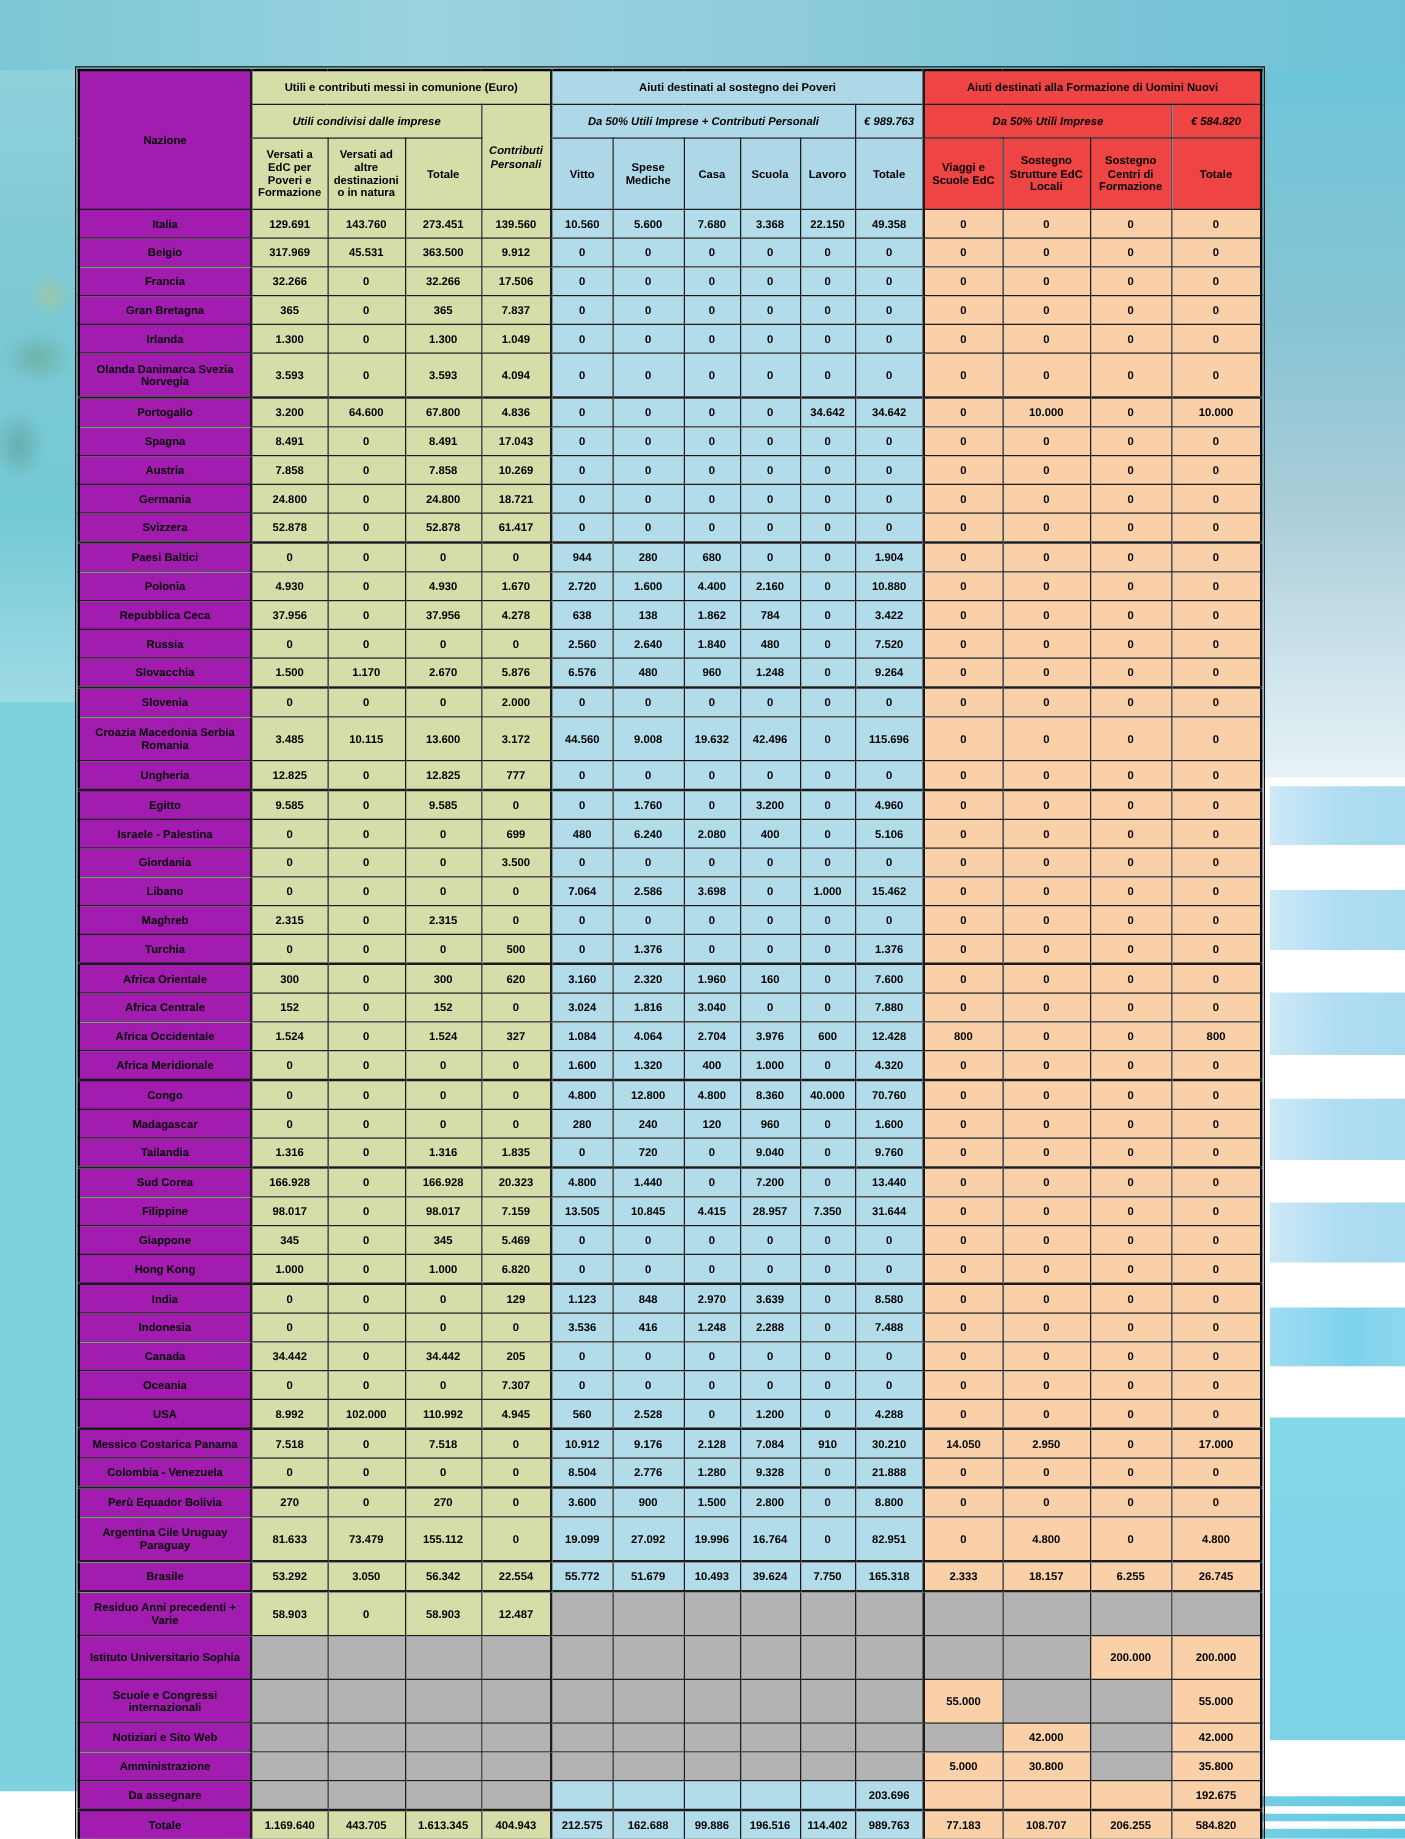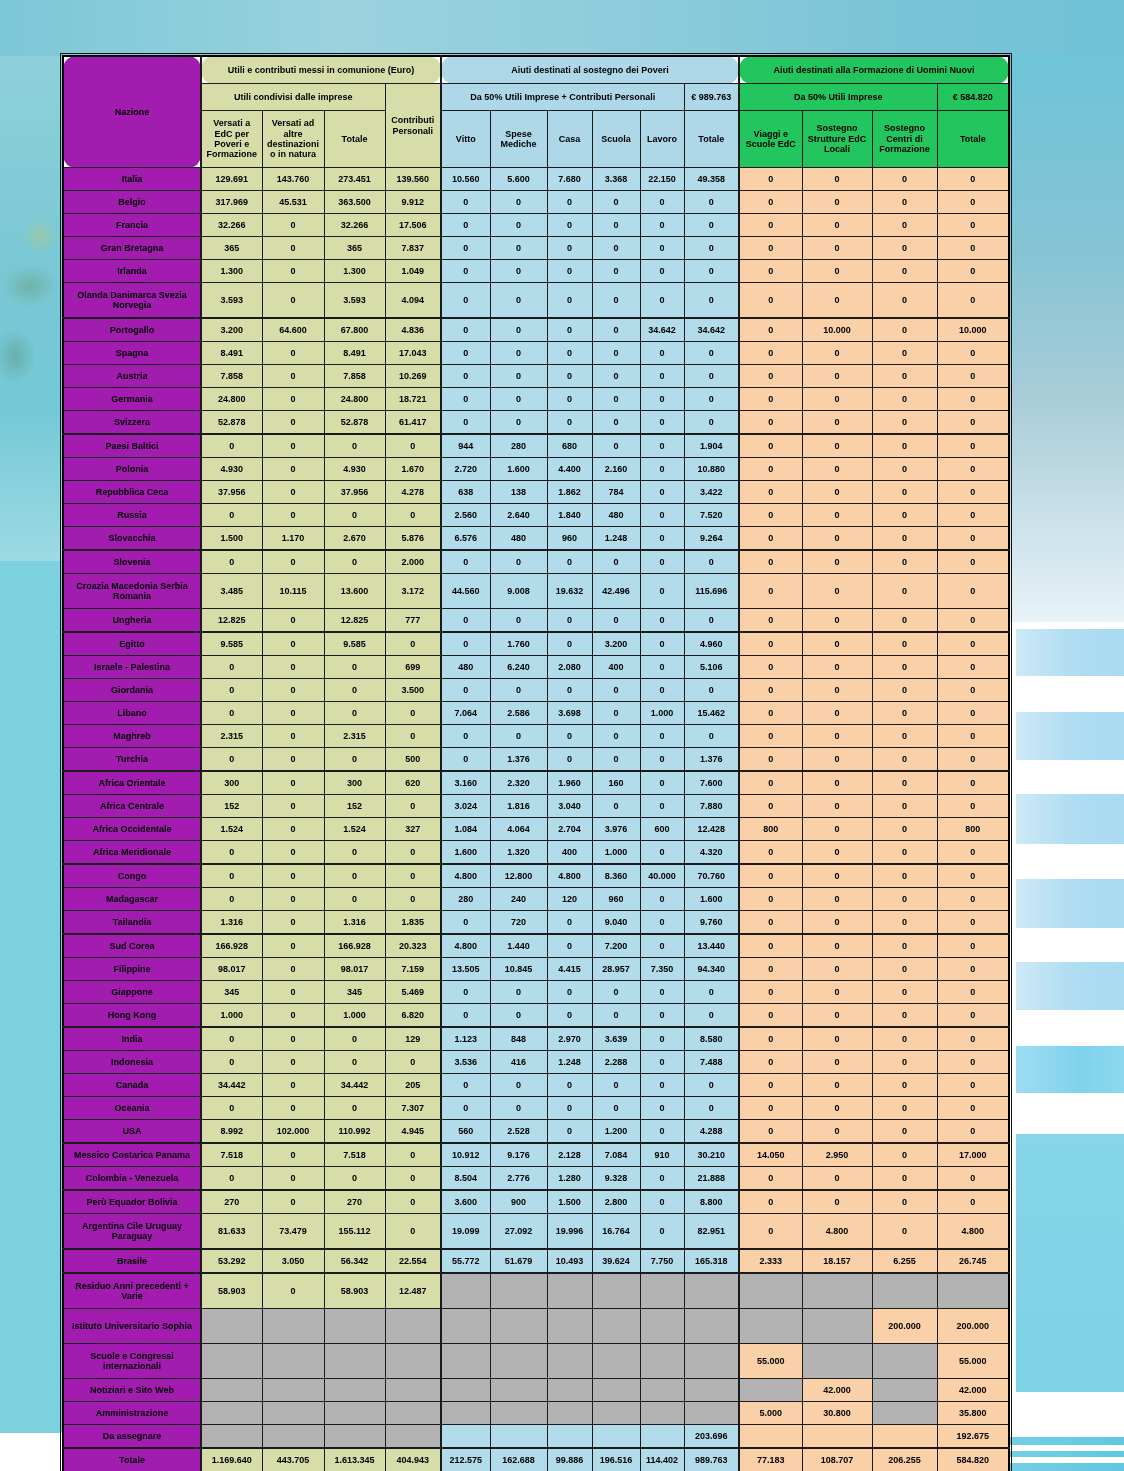--- a/index.html
+++ b/index.html
@@ -51,27 +51,27 @@
   .main thead th{font-size:9px;}
   .t-title{font-size:10px;}
   .euro{font-size:10px;}
   .nation{background:#a21caf;font-size:9.5px;}
   .cell-g{background:#d7dda9;}
   .cell-b{background:#b3dcea;}
   .cell-p{background:#f9d0a7;}
   .cell-x{background:#b3b3b3;}
   .hdr-g{background:#d7dda9;}
   .hdr-b{background:#aed8e8;margin-top:36px;}
-  .hdr-p{background:#22c55e;}
+  .hdr-p{background:#ef4444;}
   .sep{border-left-width:2px !important;}
   tr.thick td{border-top-width:2px;}
   tbody td{height:20px;}
   tr.tall td{height:32px;}
-  thead tr.hA th{height:24px;border-radius:13px;}
-  thead tr.hB th{height:24px;}
+  thead tr.hA th{height:24px;}
+  thead tr.hB th{height:24px;font-style:italic;}
   thead tr.hC th{height:54px;}
 </style>
 </head>
 <body>
 
 <div class="decor ph-top"></div>
 <div class="decor ph-left"></div>
 <div class="decor ph-left-solid"></div>
 <div class="decor ph-right"></div>
 <div class="decor sq sq1"></div>
@@ -702,21 +702,21 @@
         <td class="nation">Filippine</td>
         <td class="cell-g sep">98.017</td>
         <td class="cell-g">0</td>
         <td class="cell-g">98.017</td>
         <td class="cell-g">7.159</td>
         <td class="cell-b sep">13.505</td>
         <td class="cell-b">10.845</td>
         <td class="cell-b">4.415</td>
         <td class="cell-b">28.957</td>
         <td class="cell-b">7.350</td>
-        <td class="cell-b">94.340</td>
+        <td class="cell-b">31.644</td>
         <td class="cell-p sep">0</td>
         <td class="cell-p">0</td>
         <td class="cell-p">0</td>
         <td class="cell-p">0</td>
       </tr>
       <tr>
         <td class="nation">Giappone</td>
         <td class="cell-g sep">345</td>
         <td class="cell-g">0</td>
         <td class="cell-g">345</td>

